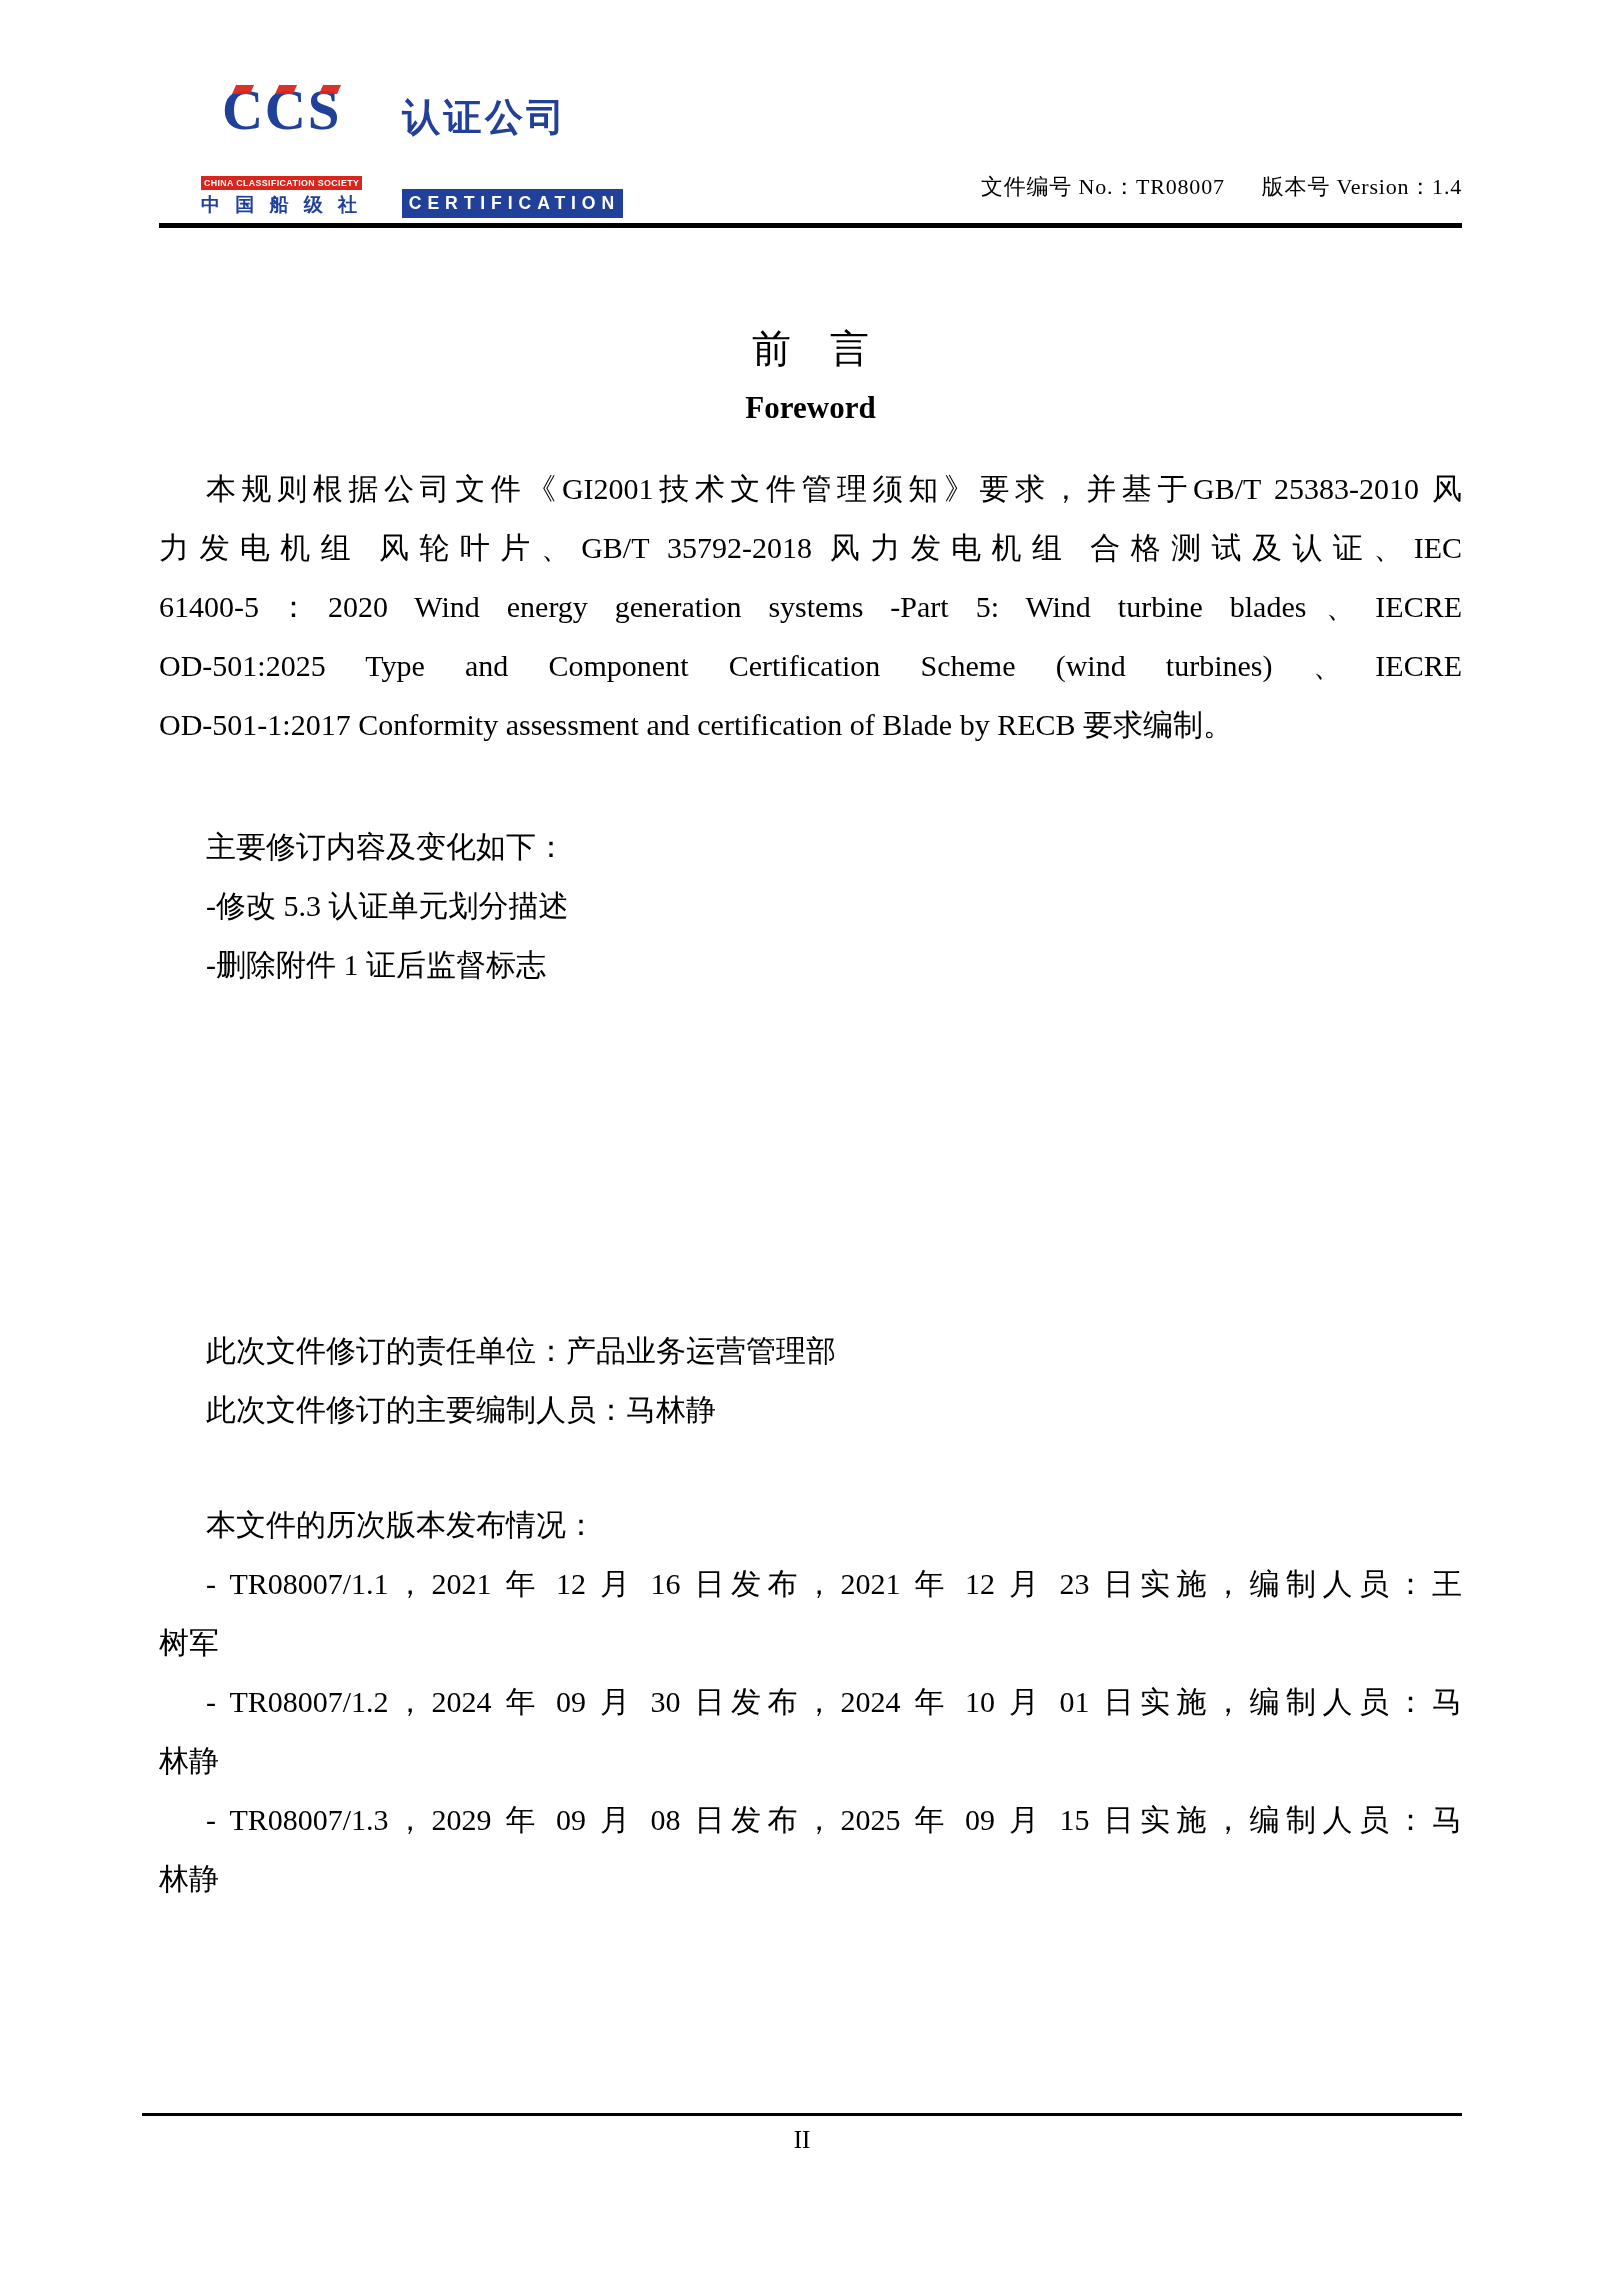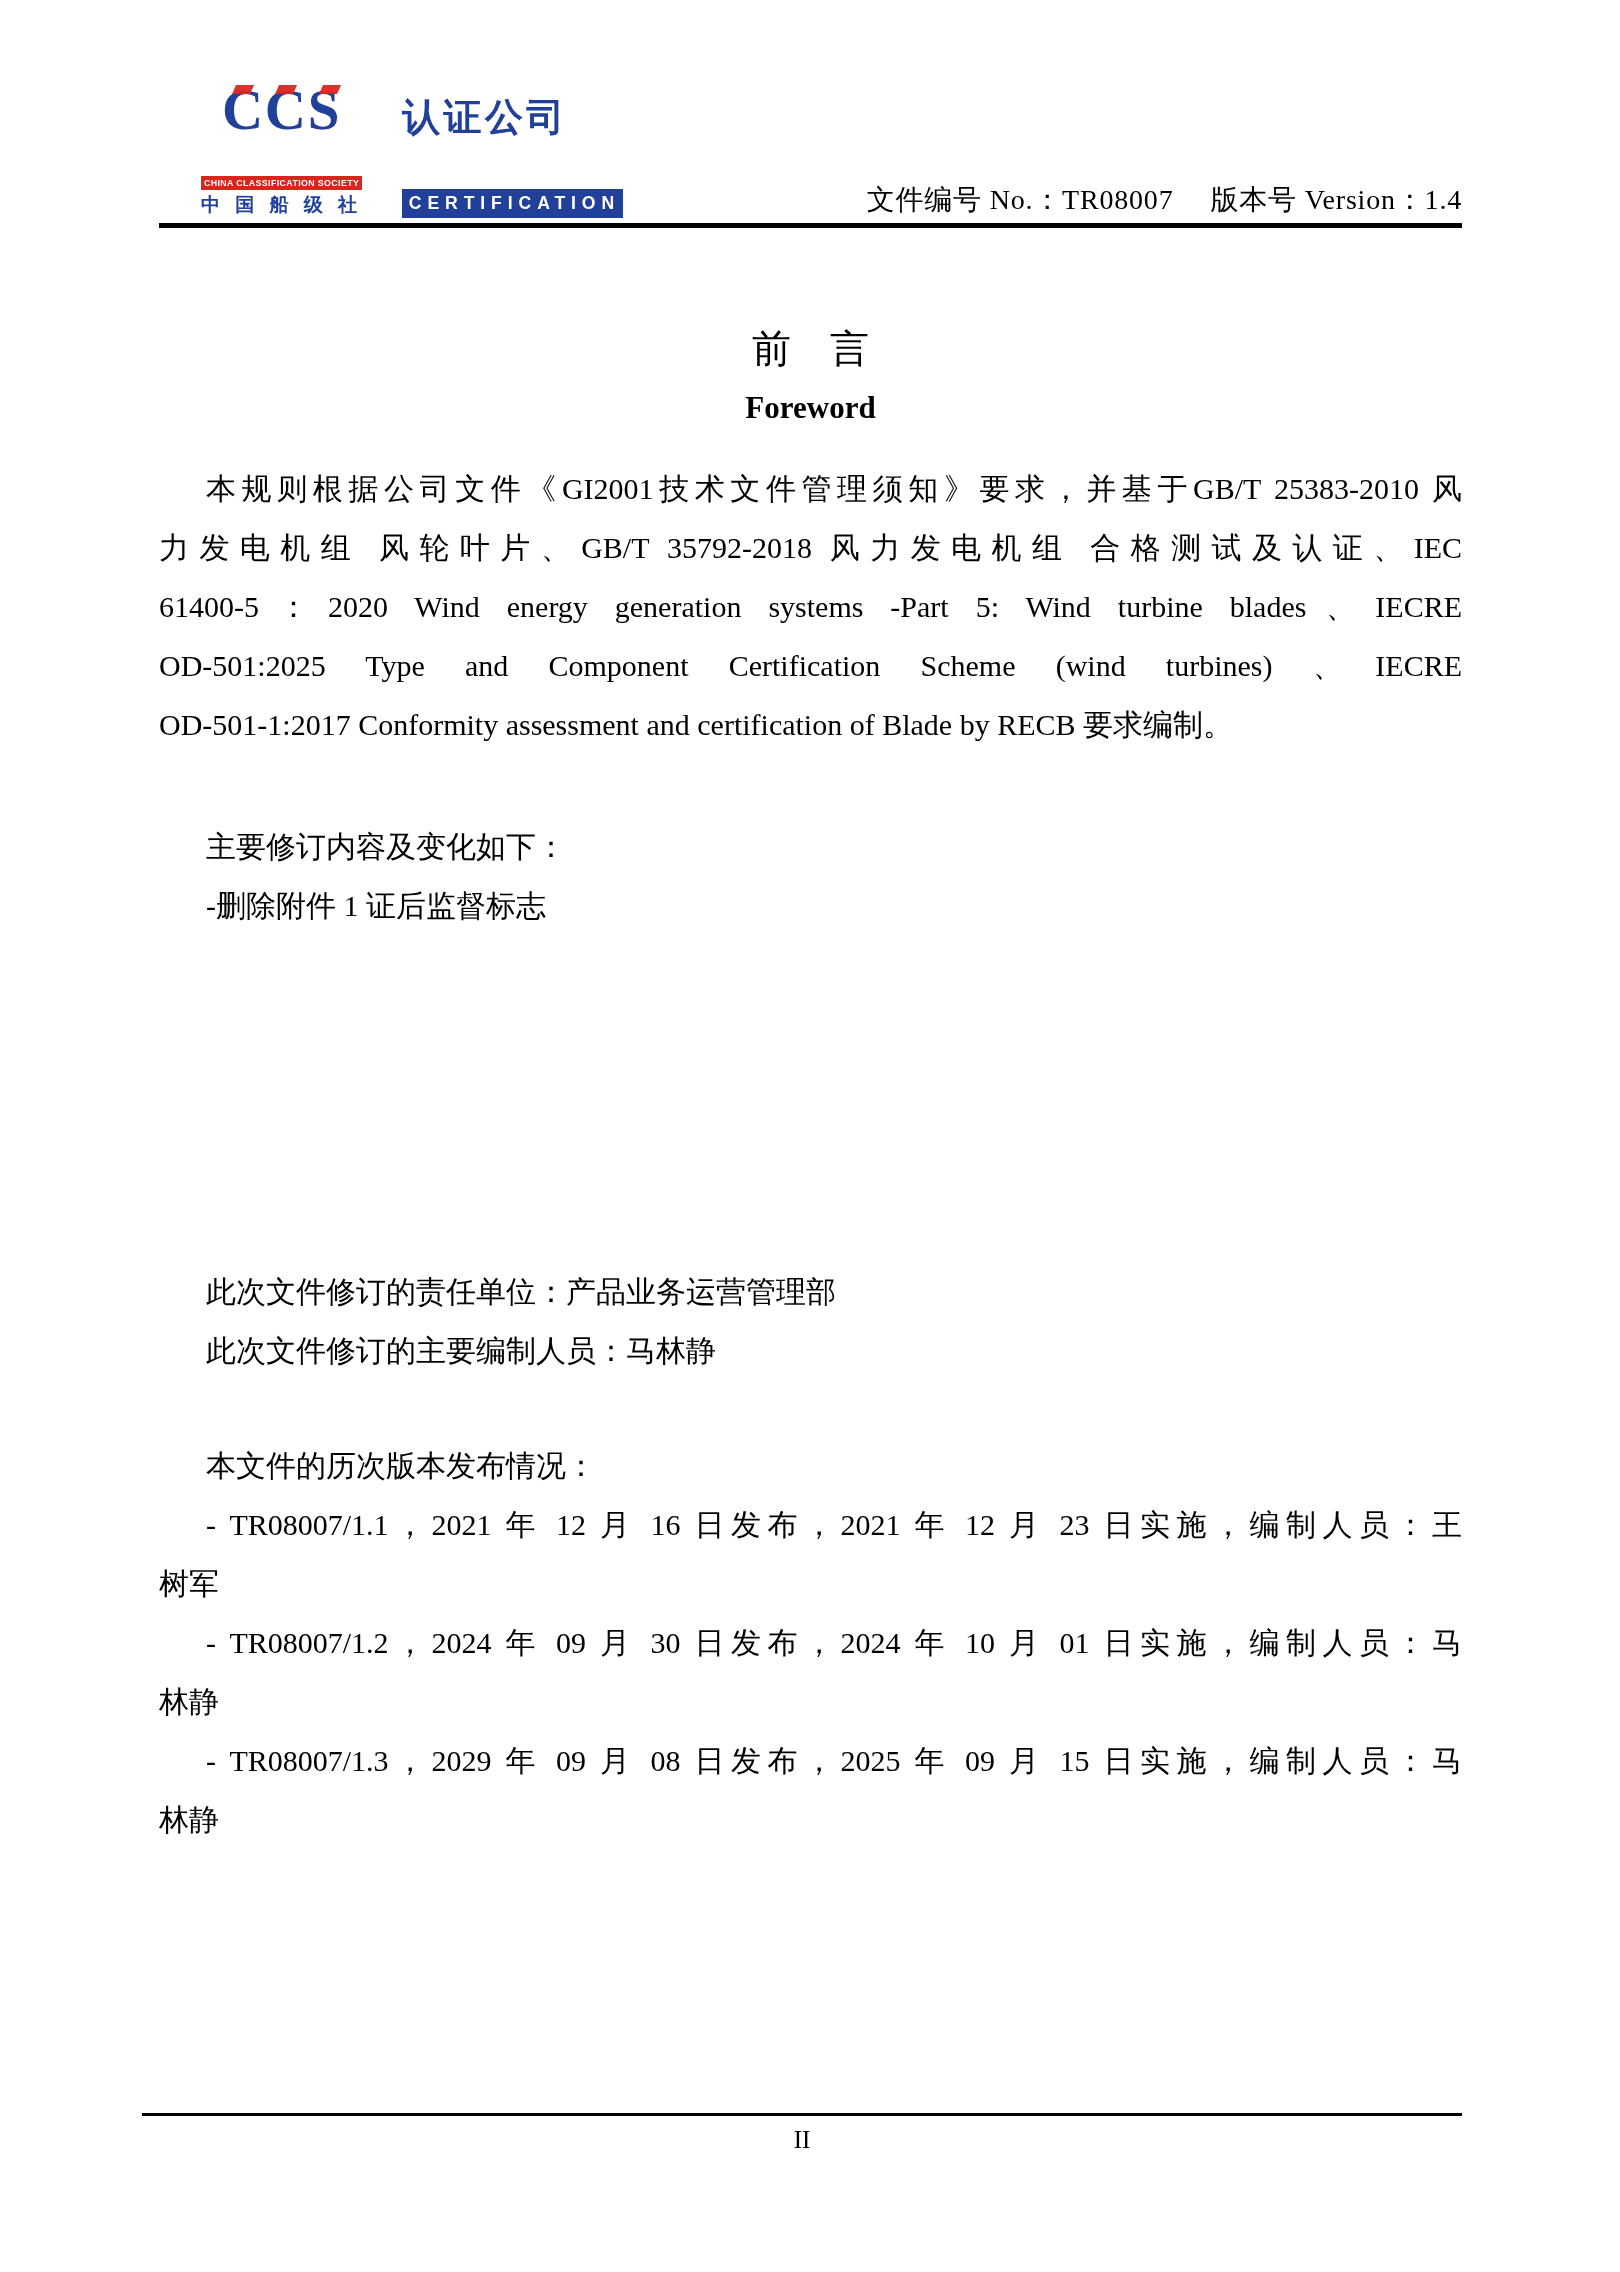--- a/index.html
+++ b/index.html
@@ -92,22 +92,22 @@
     font-family:"Liberation Sans","DejaVu Sans",sans-serif;
     font-weight:bold;
     font-size:17.6px;
     letter-spacing:5.9px;
     text-align:center;
     padding:4.2px 3.4px 3.4px 6.7px;
     align-self:end;
     white-space:nowrap;
   }
   .doc-info{
-    margin-bottom:4px;
-    font-size:28px;
+    margin-bottom:21px;
+    font-size:22px;
     white-space:nowrap;
     letter-spacing:0.8px;
   }
   .doc-info .gap{display:inline-block;width:37px;}
   
   .content{
     margin:0 159px;
     font-size:30px;
     line-height:59px;
     color:var(--text-black);
@@ -188,20 +188,21 @@
     <div class="para">
       <div class="jline first">本规则根据公司文件《GI2001技术文件管理须知》要求，并基于GB/T 25383-2010 风</div>
       <div class="jline">力发电机组 风轮叶片、GB/T 35792-2018 风力发电机组 合格测试及认证、IEC</div>
       <div class="jline">61400-5：2020 Wind energy generation systems -Part 5: Wind turbine blades、IECRE</div>
       <div class="jline">OD-501:2025 Type and Component Certification Scheme (wind turbines) 、IECRE</div>
       <div class="jline last">OD-501-1:2017 Conformity assessment and certification of Blade by RECB 要求编制。</div>
     </div>
 
     <div class="rev-block">
       <div class="plain">主要修订内容及变化如下：</div>
+      <div class="plain">-修改 5.3 认证单元划分描述</div>
       <div class="plain">-删除附件 1 证后监督标志</div>
     </div>
 
     <div class="resp-block">
       <div class="plain">此次文件修订的责任单位：产品业务运营管理部</div>
       <div class="plain">此次文件修订的主要编制人员：马林静</div>
     </div>
 
     <div class="hist-block">
       <div class="plain">本文件的历次版本发布情况：</div>

